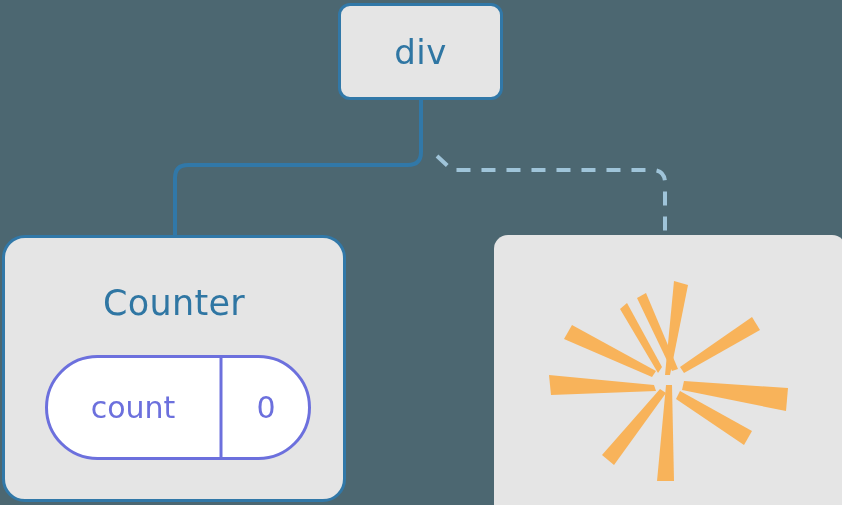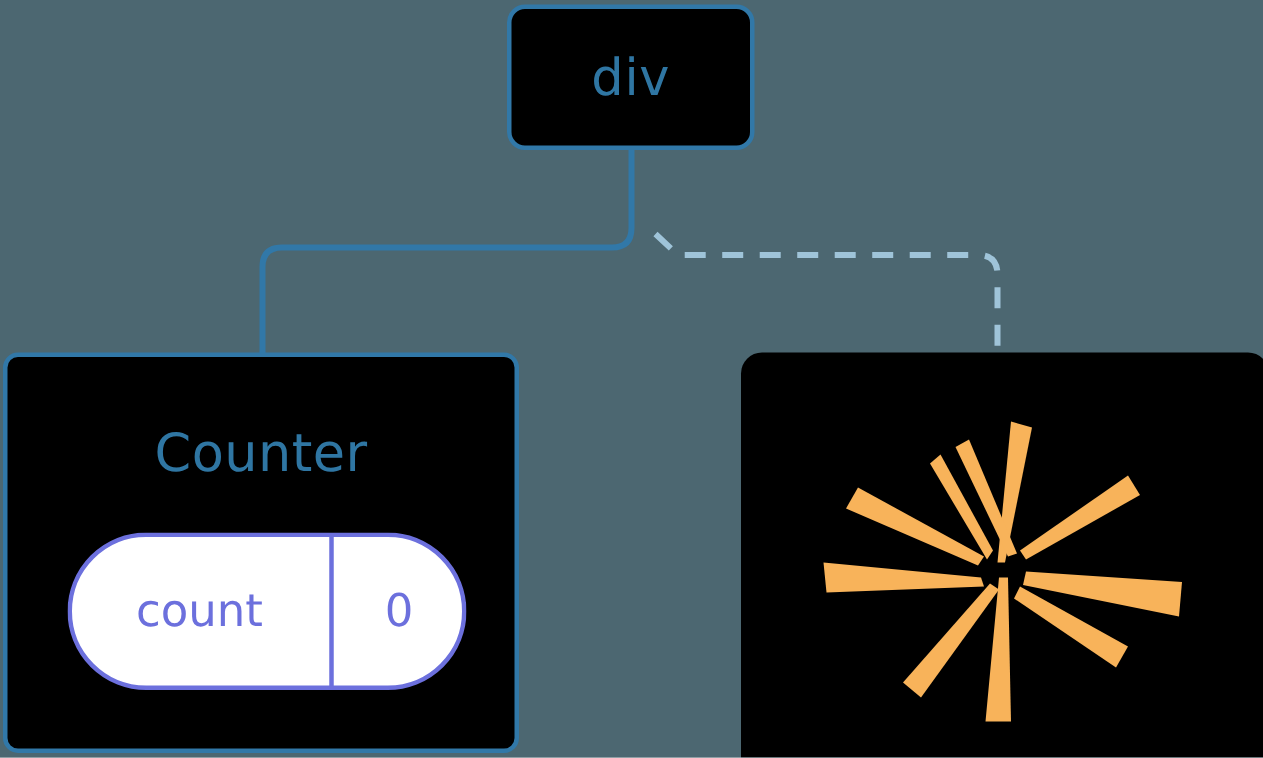--- a/index.html
+++ b/index.html
@@ -24,21 +24,21 @@
   #connectors {
     position: absolute;
     left: 0; top: 0;
     width: 842px; height: 505px;
     z-index: 1;
   }
 
   
   .card {
     position: absolute;
-    background: #000000;
+    background: #e5e5e5;
     box-sizing: border-box;
     z-index: 2;
   }
 
   .card-div {
     left: 338px;
     top: 3px;
     width: 165px;
     height: 97px;
     border: 3px solid #3178a8;
@@ -54,21 +54,21 @@
     letter-spacing: .5px;
     line-height: 1;
   }
 
   .card-counter {
     left: 2px;
     top: 235px;
     width: 344px;
     height: 267px;
     border: 3px solid #3178a8;
-    border-radius: 10px;
+    border-radius: 23px;
   }
   .card-counter .title {
     position: absolute;
     left: 0;
     right: 0;
     top: 48px;
     text-align: center;
     color: #2f76a3;
     font-size: 35px;
     font-weight: 400;

